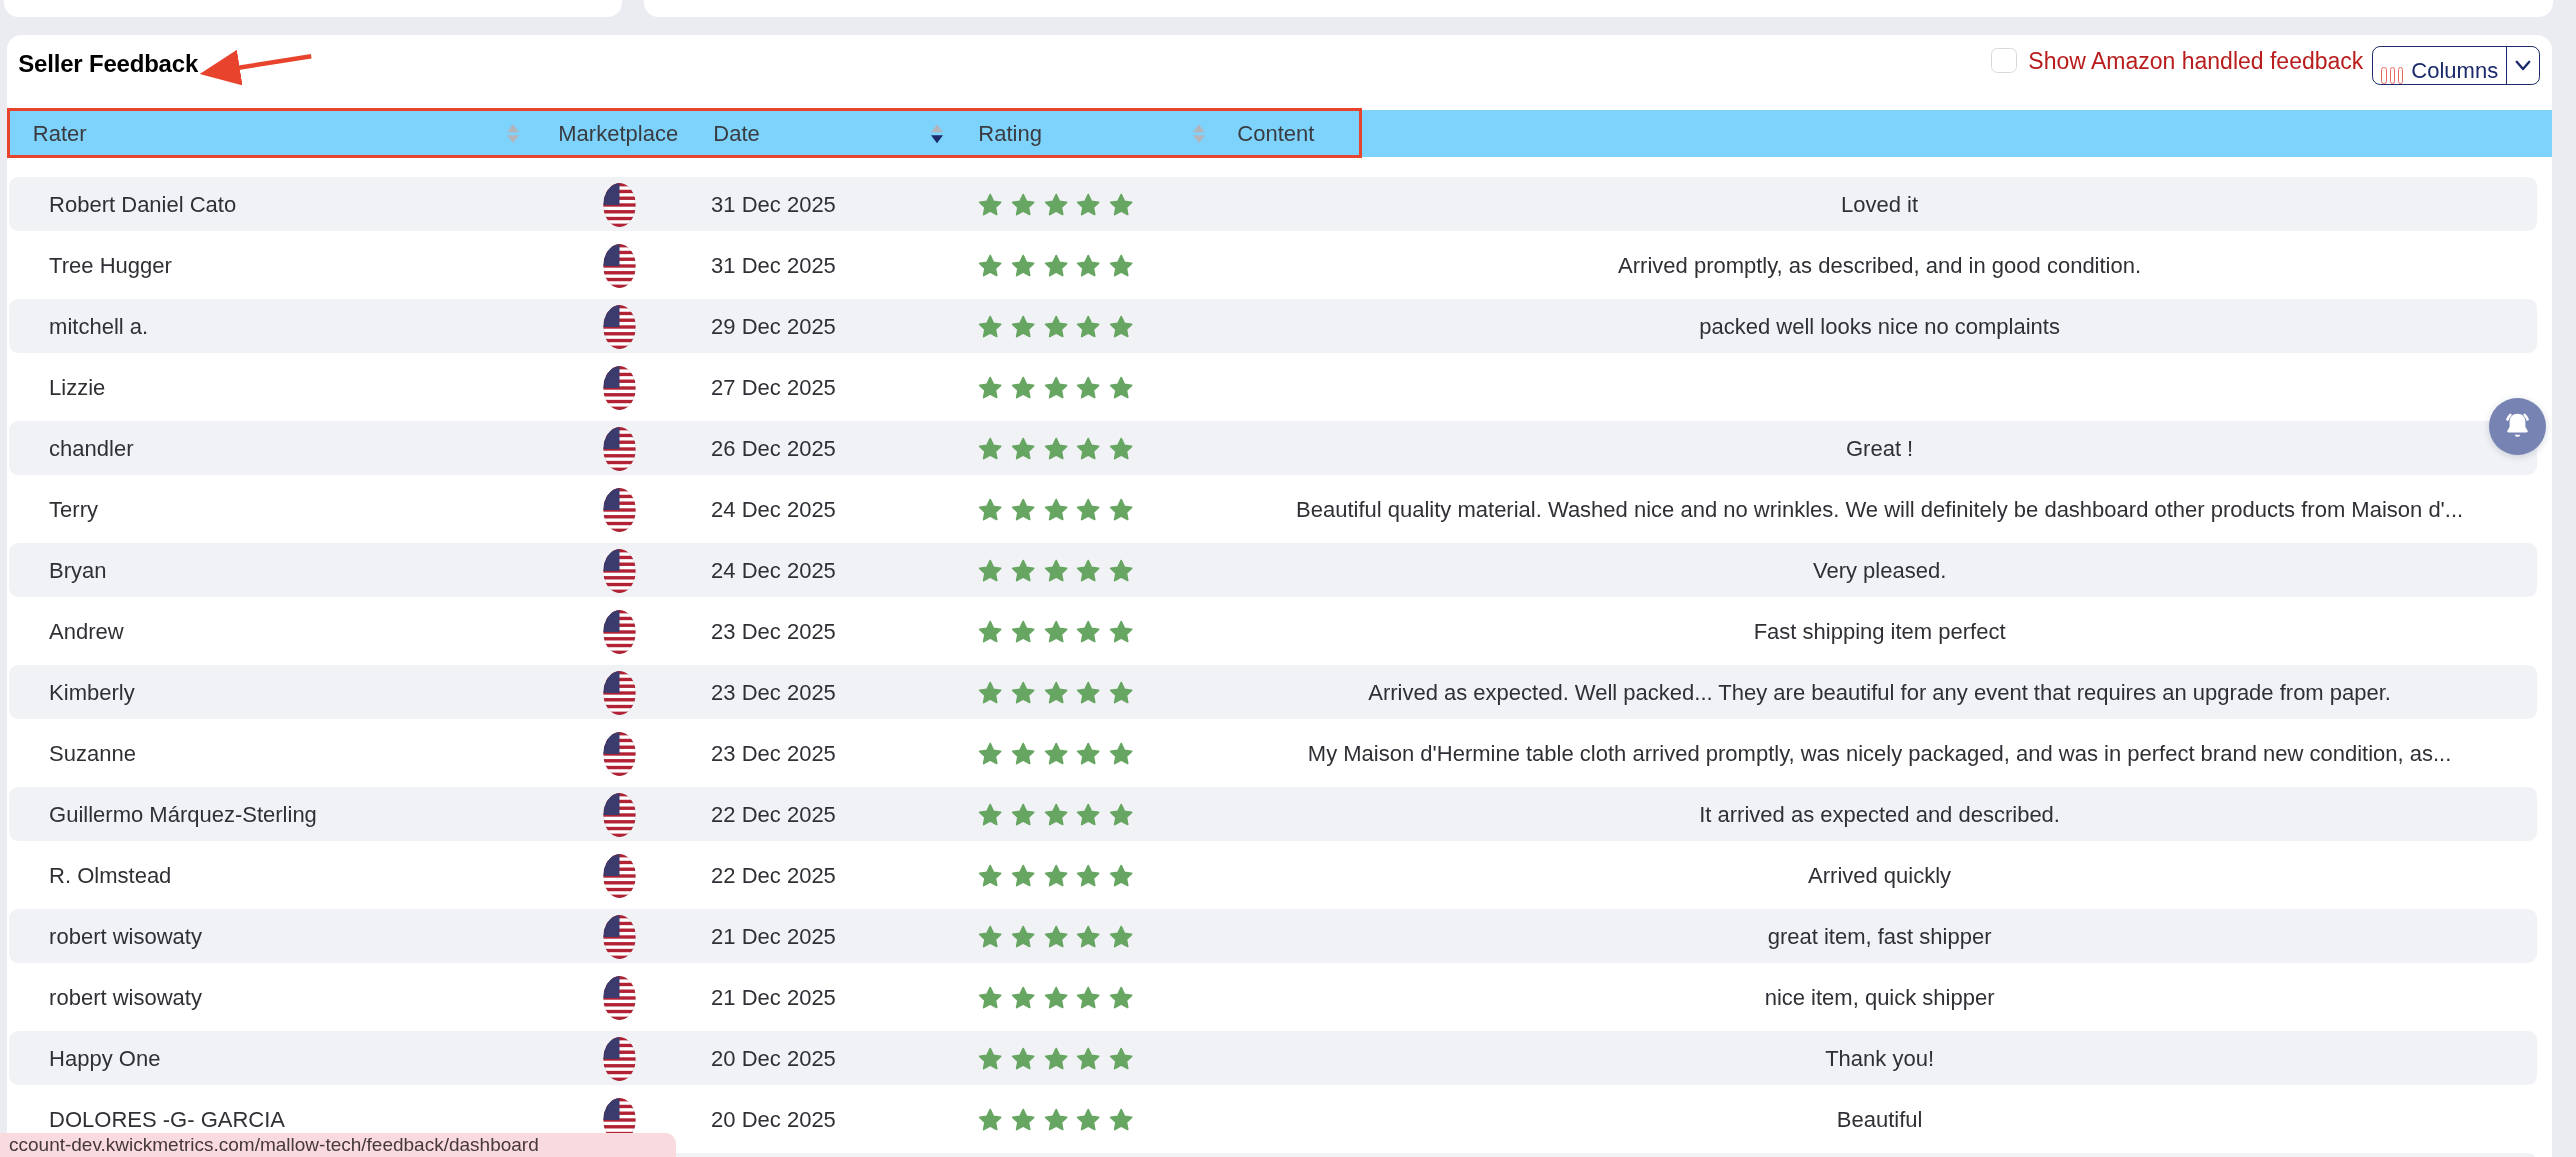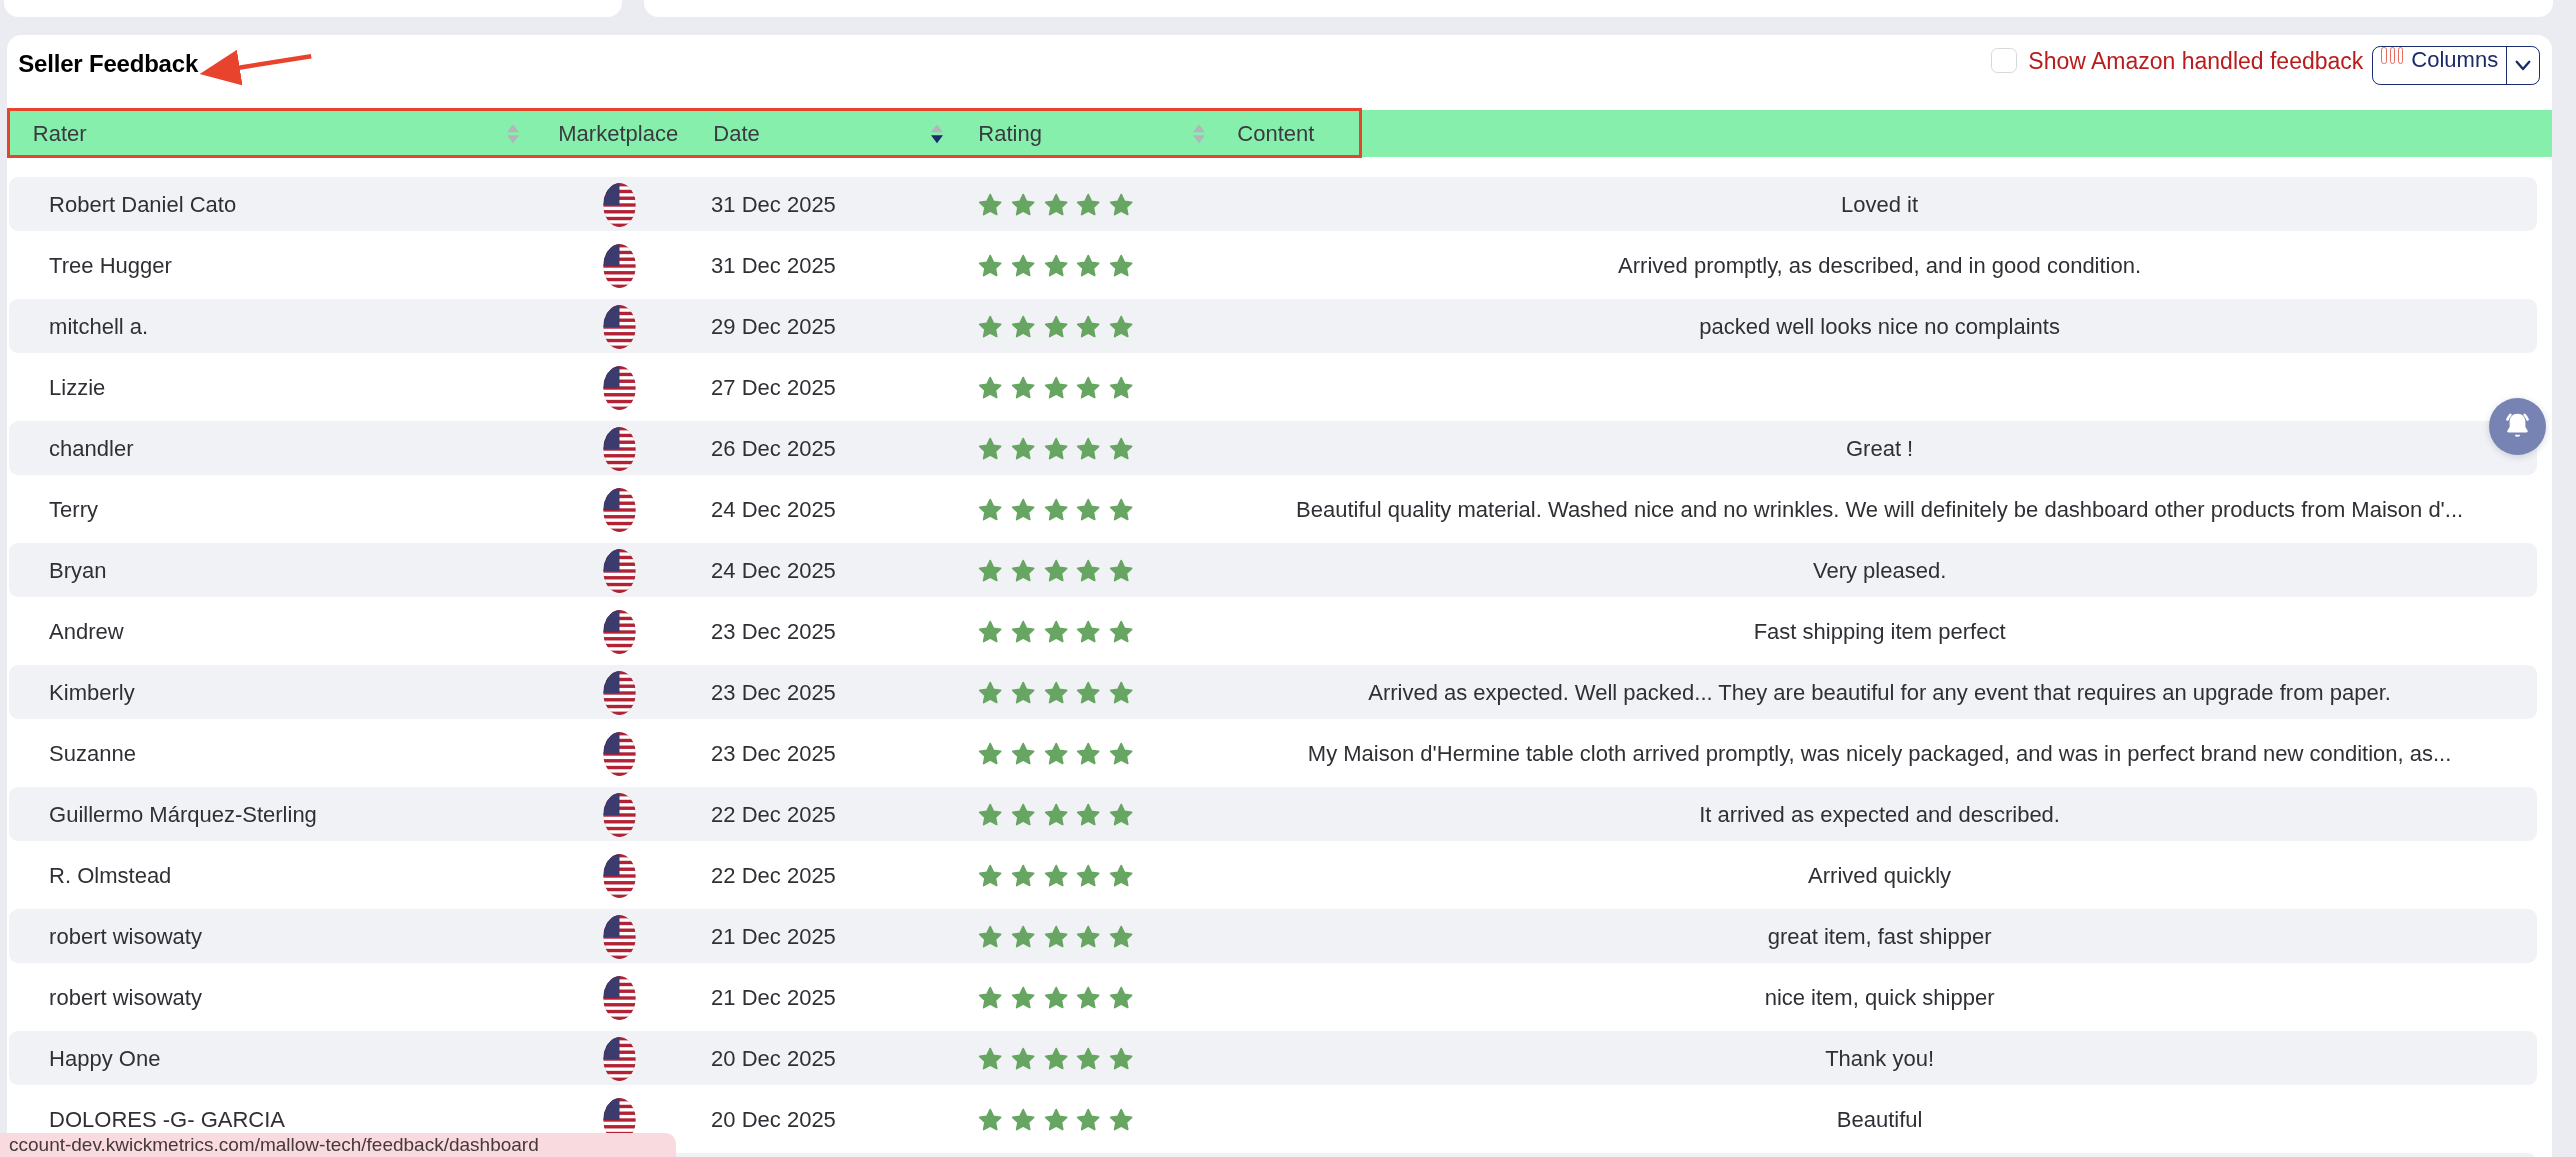--- a/index.html
+++ b/index.html
@@ -20,28 +20,28 @@
 
   .annot-arrow { position:absolute; left:179px; top:14.6px; pointer-events:none; }
 
   
   .checkbox { position:absolute; left:1984px; top:12.8px; width:25.5px; height:25.5px;
               background:#fff; border:1.8px solid #d6d8dc; border-radius:6.4px; cursor:pointer; }
   .chk-label { position:absolute; left:2021px; top:12.8px; line-height:26.4px; font-size:23px; color:#b91c1c; }
   .columns-btn { position:absolute; left:2365px; top:11px; width:168px; height:39px;
                  border:1.8px solid #1b2a6b; border-radius:8.2px; background:#fff;
                  display:flex; align-items:stretch; cursor:pointer; overflow:hidden; }
-  .columns-main { flex:1; display:flex; align-items:flex-start; justify-content:center; gap:8px; }
+  .columns-main { flex:1; display:flex; align-items:flex-end; justify-content:center; gap:8px; }
   .col-icon { display:flex; gap:2.7px; }
   .col-icon i { display:block; width:5.5px; height:17.3px; border:1.8px solid #e96a5f; border-radius:2.7px; }
   .columns-label { font-size:22px; color:#1b2a6b; font-weight:500; }
   .columns-caret { width:33px; border-left:1.8px solid #1b2a6b; display:flex; align-items:center; justify-content:center; }
 
   
-  .thead { position:absolute; left:0; top:75px; width:2545px; height:47px; background:#86efac; }
+  .thead { position:absolute; left:0; top:75px; width:2545px; height:47px; background:#7dd3fc; }
   .hcell { position:absolute; top:50%; transform:translateY(-50%); font-size:22px; color:#3a3b40; font-weight:500; cursor:pointer; }
   .h-rater{left:25.5px} .h-marketplace{left:551px} .h-date{left:706px} .h-rating{left:971px} .h-content{left:1230px}
   .sorter { position:absolute; top:50%; transform:translateY(-50%); display:flex; flex-direction:column; gap:3.6px; cursor:pointer; }
   .s-rater{left:500px} .s-date{left:924px} .s-rating{left:1186px}
   .tri { width:0; height:0; border-left:6.4px solid transparent; border-right:6.4px solid transparent; }
   .tri.up   { border-bottom:8.2px solid #b4b5ba; }
   .tri.down { border-top:8.2px solid #b4b5ba; }
   .tri.down.active { border-top-color:#1b2a6b; }
 
   .annot-box { position:absolute; left:0; top:73px; width:1355px; height:50px;

